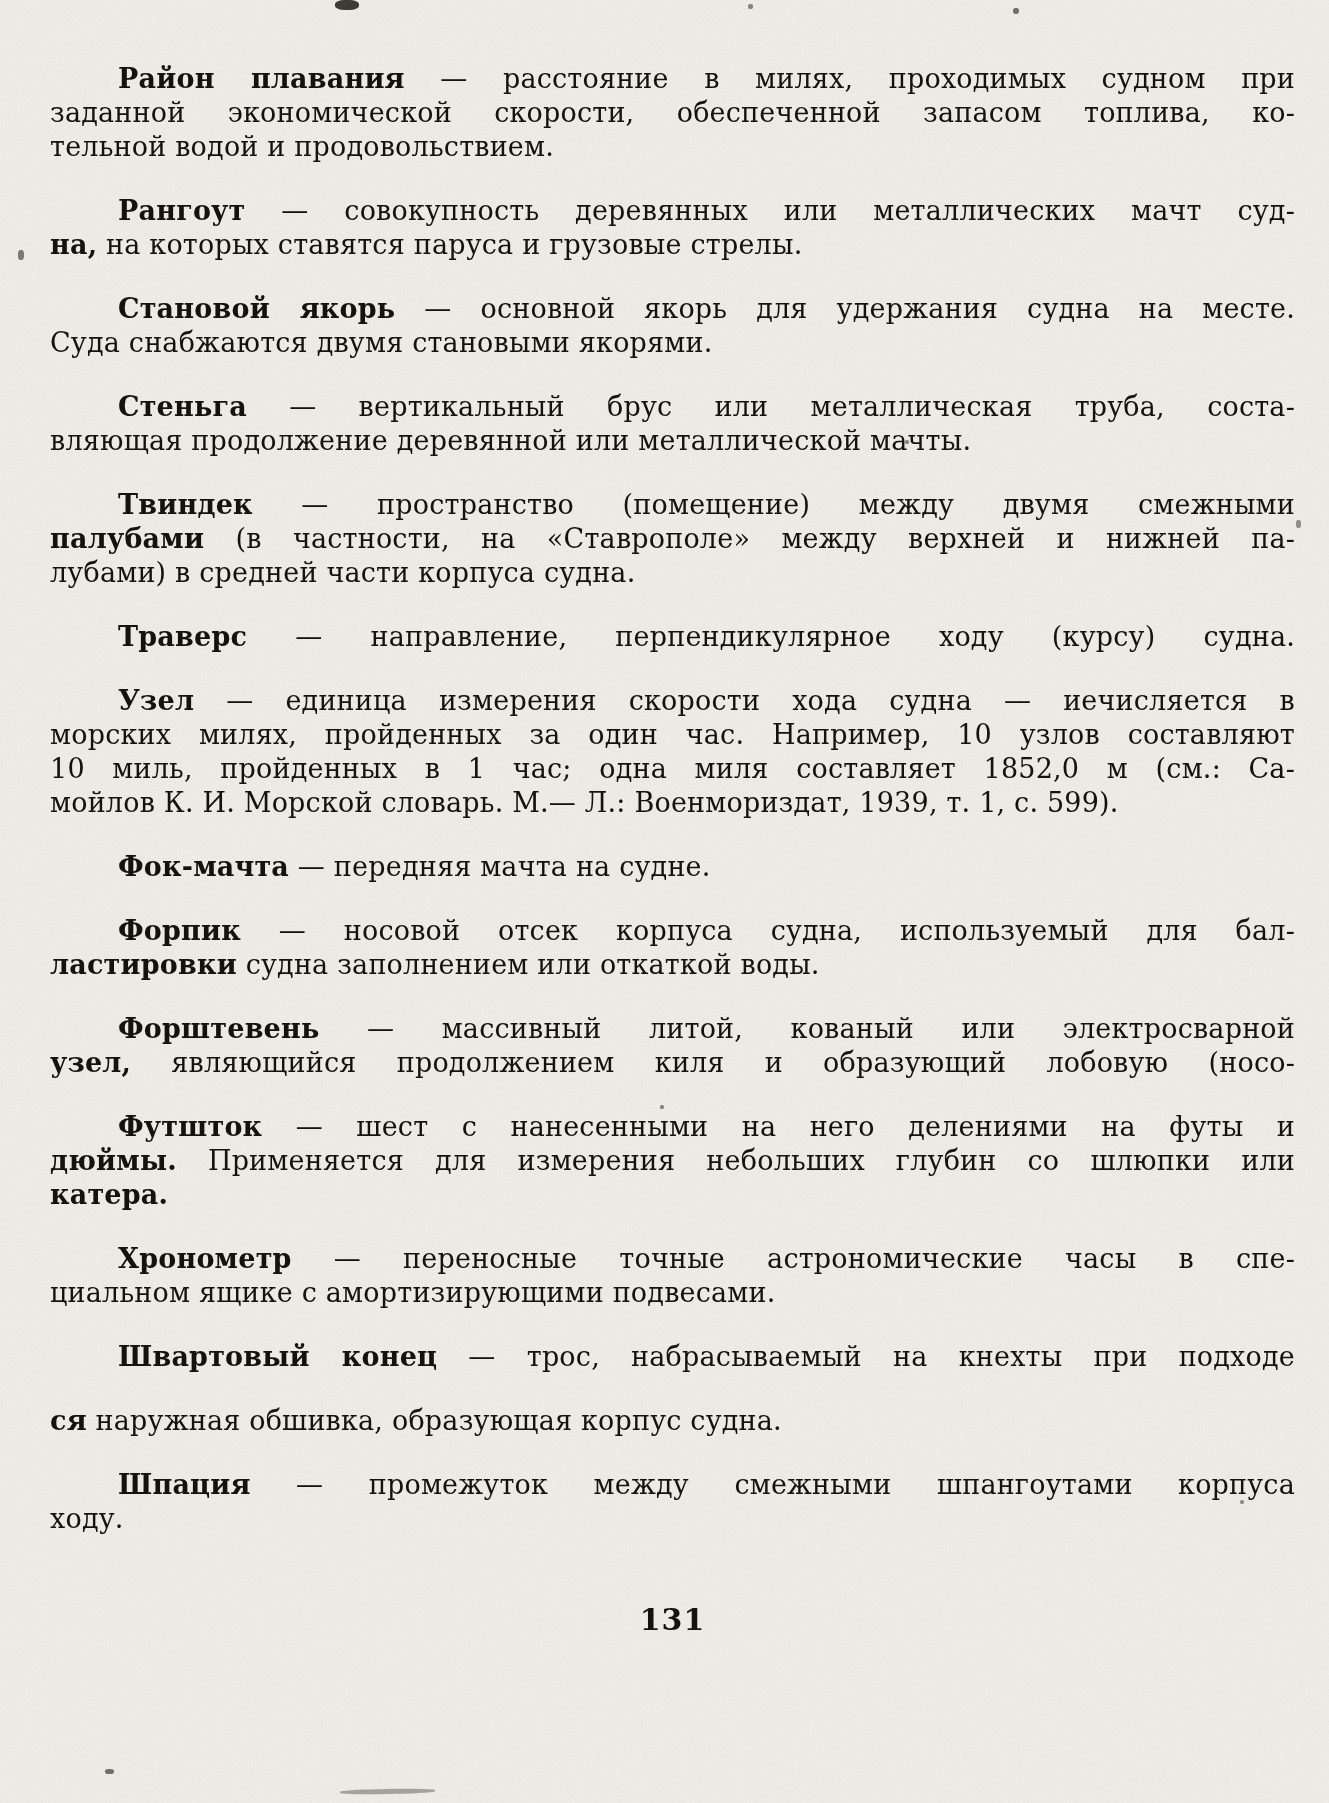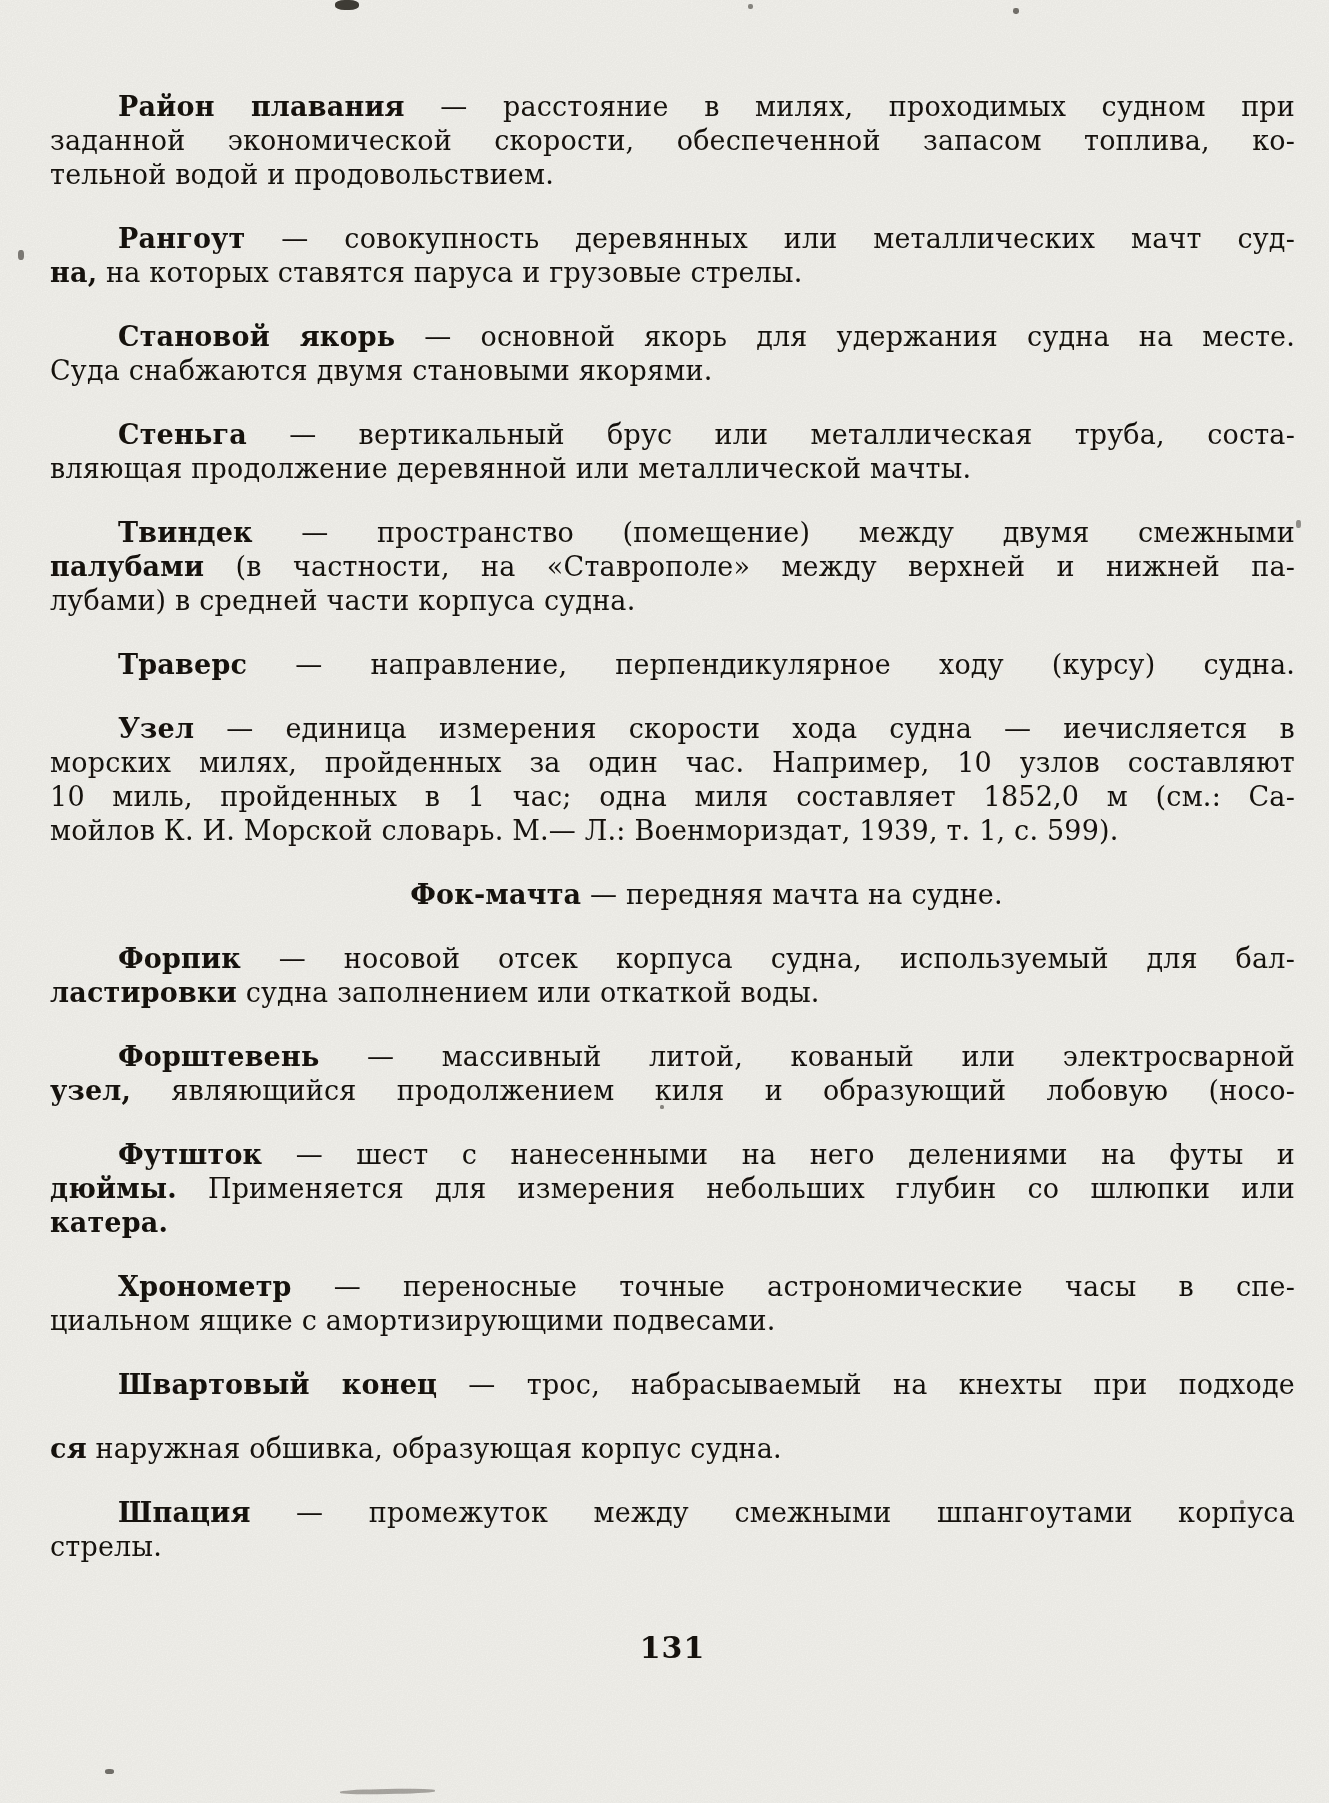--- a/index.html
+++ b/index.html
@@ -12,42 +12,41 @@
     background:var(--paper);
     font-family:"DejaVu Serif","Liberation Serif",serif;
     color:var(--ink);
     overflow:hidden;
     position:relative;
   }
   .page{
     position:relative;
     width:1329px;height:1803px;
     box-sizing:border-box;
-    padding:90px 34px 0 50px;
+    padding:62px 34px 0 50px;
   }
   .text-block{
     width:1245px;
   }
   .paragraph{
     margin:0 0 30px 0;
   }
   .line{
     font-size:27px;
     line-height:34px;
     text-align:left;
     letter-spacing:0.2px;
   }
   .line.justify{
     text-align:justify;
     text-align-last:justify;
     text-justify:inter-word;
   }
   .line.indent{
     text-indent:68px;
-    text-align:center;
   }
   .bold{font-weight:bold;}
   .page-number{
     margin-top:66px;
     width:1245px;
     text-align:center;
     font-size:30px;
     font-weight:bold;
     letter-spacing:1px;
   }
@@ -112,21 +111,21 @@
         <div class="line"><span>циальном ящике с амортизирующими подвесами.</span></div>
       </div>
       <div class="paragraph">
         <div class="line justify indent"><span class="bold">Швартовый конец</span><span> — трос, набрасываемый на кнехты при подходе</span></div>
       </div>
       <div class="paragraph">
         <div class="line"><span class="bold">ся</span><span> наружная обшивка, образующая корпус судна.</span></div>
       </div>
       <div class="paragraph">
         <div class="line justify indent"><span class="bold">Шпация</span><span> — промежуток между смежными шпангоутами корпуса</span></div>
-        <div class="line"><span>стрелы.</span></div>
+        <div class="line"><span>ходу.</span></div>
       </div>
     </div>
   <div class="page-number">131</div>
 
   <div class="artifacts">
     <div class="speck" style="left:335px;top:0;width:24px;height:10px;opacity:.85;"></div>
     <div class="speck" style="left:1013px;top:8px;width:6px;height:6px;opacity:.6;"></div>
     <div class="speck" style="left:748px;top:4px;width:5px;height:5px;opacity:.5;"></div>
     <div class="speck" style="left:18px;top:250px;width:6px;height:10px;opacity:.55;"></div>
     <div class="speck" style="left:905px;top:440px;width:4px;height:4px;opacity:.5;"></div>

